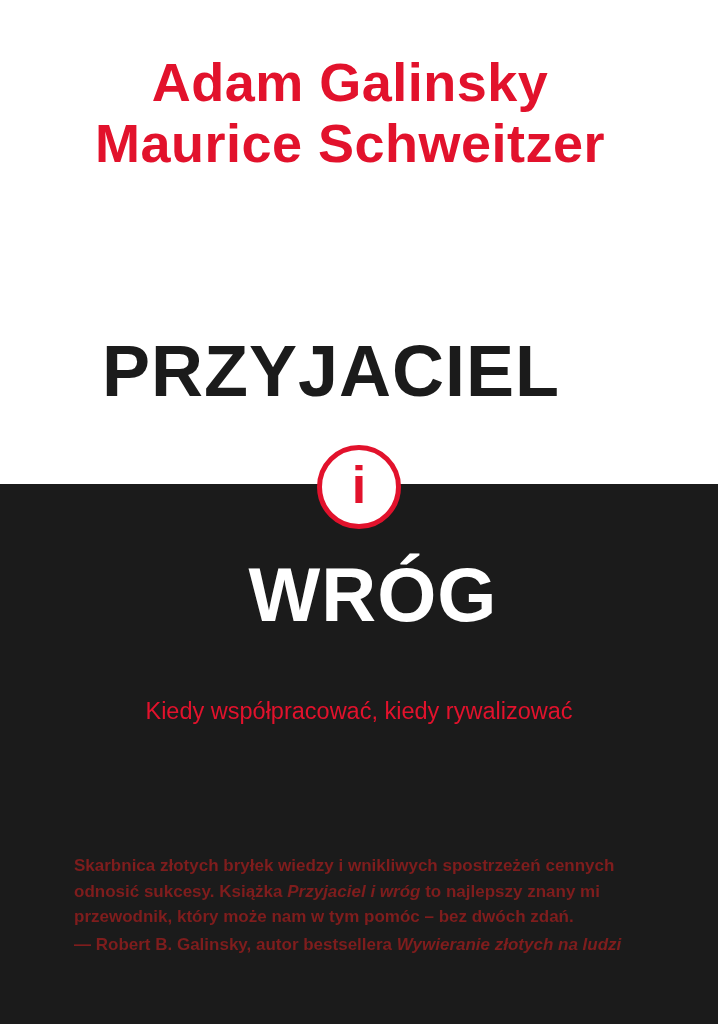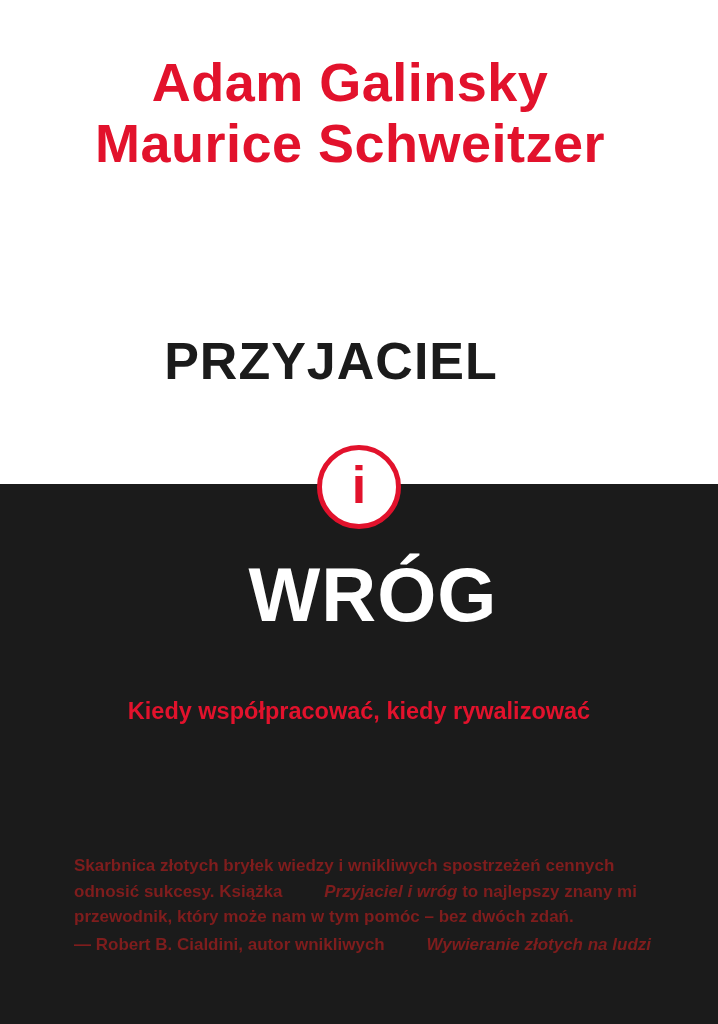--- a/index.html
+++ b/index.html
@@ -50,21 +50,21 @@
     white-space: nowrap;
   }
   .title-top {
     position: absolute;
     left: 0;
     top: 335px;
     width: 662px;
     text-align: center;
     color: #1b1b1b;
     font-weight: bold;
-    font-size: 52px;
+    font-size: 72px;
     letter-spacing: 1px;
     line-height: 1;
   }
   .emblem {
     position: absolute;
     left: 50%;
     top: 445px;
     transform: translateX(-50%);
     width: 84px;
     height: 84px;
@@ -102,21 +102,21 @@
     letter-spacing: 1px;
     line-height: 1;
   }
   .subtitle {
     position: absolute;
     left: 50px;
     top: 694px;
     width: 618px;
     text-align: center;
     color: #e2122c;
-    font-weight: bold;
+    font-weight: normal;
     font-size: 23.5px;
     line-height: 1.5;
   }
   .subtitle-line {
     display: block;
     white-space: nowrap;
   }
   .blurb {
     position: absolute;
     left: 74px;
@@ -127,21 +127,20 @@
     font-size: 17px;
     line-height: 1.5;
     text-align: left;
   }
   .blurb-line {
     display: block;
     white-space: nowrap;
   }
   .blurb em {
     font-style: italic;
-    margin-left: 37px;
   }
   .attribution {
     margin-top: 2px;
   }
 </style>
 </head>
 <body>
 
 <div class="cover">
 
@@ -162,16 +161,16 @@
   <div class="title-bottom">WRÓG</div>
 
   <div class="subtitle">
     <span class="subtitle-line">Kiedy współpracować, kiedy rywalizować</span>
   </div>
 
   <div class="blurb">
     <span class="blurb-line">Skarbnica złotych bryłek wiedzy i wnikliwych spostrzeżeń cennych</span>
     <span class="blurb-line"><span>odnosić sukcesy. Książka </span><em>Przyjaciel i wróg</em><span> to najlepszy znany mi</span></span>
     <span class="blurb-line">przewodnik, który może nam w tym pomóc – bez dwóch zdań.</span>
-    <span class="blurb-line attribution"><span>— Robert B. Cialdini, autor wnikliwych </span><em>Wywieranie złotych na ludzi</em></span>
+    <span class="blurb-line attribution"><span>— Robert B. Galinsky, autor bestsellera </span><em>Wywieranie złotych na ludzi</em></span>
   </div>
 
 </div>
 
 </body></html>

